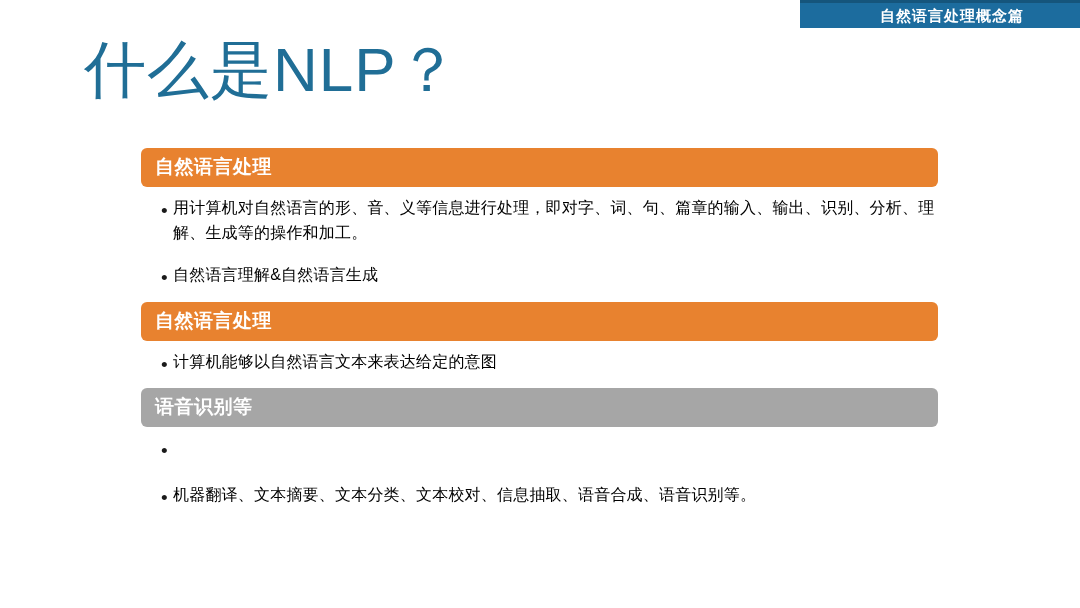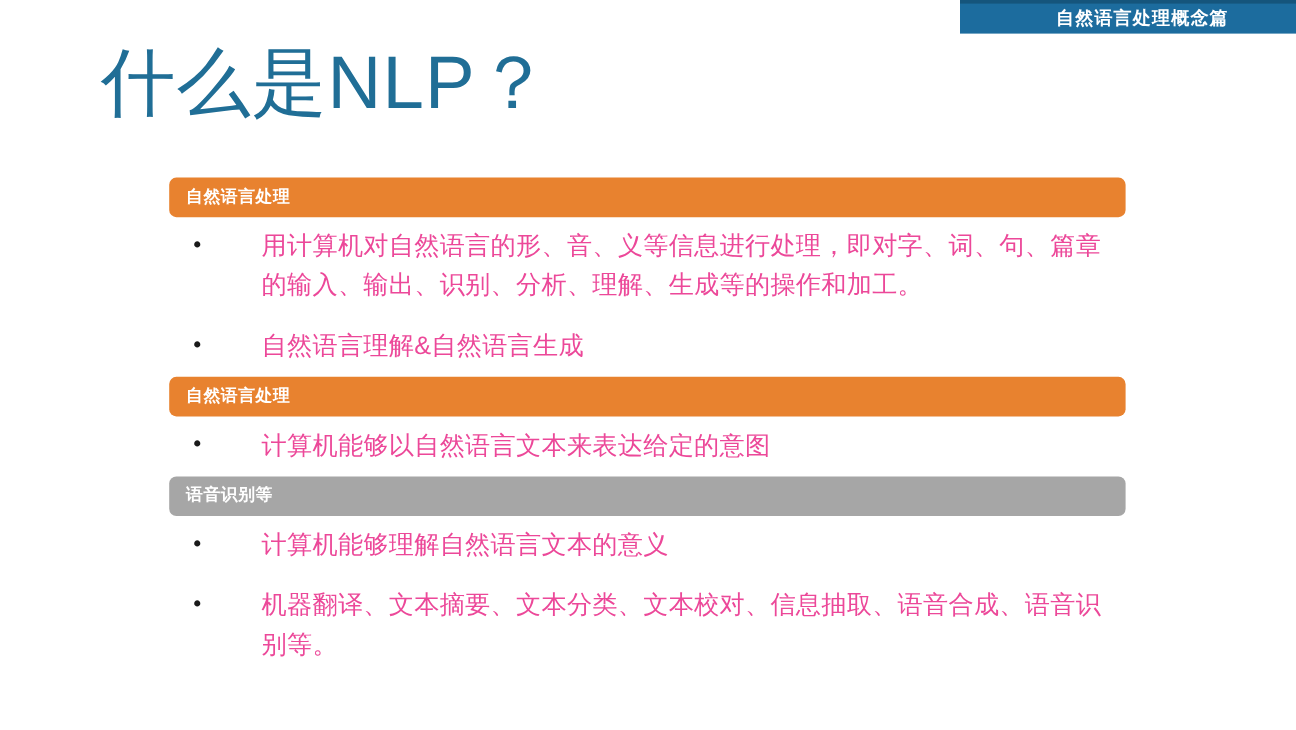--- a/index.html
+++ b/index.html
@@ -62,21 +62,21 @@
 
   .section {
     margin-bottom: 0;
   }
 
   .section-bar {
     border-radius: 6px;
     padding: 7px 14px 8px 14px;
     box-sizing: border-box;
     color: #ffffff;
-    font-size: 14px;
+    font-size: 19px;
     font-weight: bold;
     line-height: 1.25;
     letter-spacing: 0.5px;
   }
   .section-bar.orange { background: #e8822f; }
   .section-bar.gray   { background: #a6a6a6; }
 
   .bullet-block {
     display: flex;
     align-items: flex-start;
@@ -86,26 +86,25 @@
   .bullet-dot {
     flex: 0 0 auto;
     width: 10px;
     font-size: 19px;
     line-height: 1.55;
     color: #1a1a1a;
     text-align: left;
   }
   .bullet-text {
     flex: 1 1 auto;
-    font-size: 21px;
+    font-size: 16px;
     line-height: 1.55;
-    color: #ec4899;
+    color: #000000;
     letter-spacing: 0.2px;
     padding-left: 2px;
-    margin-left: 45px;
   }
 </style>
 </head>
 <body>
 
 <div id="corner-banner">
   <span class="banner-text">自然语言处理概念篇</span>
 </div>
 
 <div id="slide-title">什么是NLP？</div>
@@ -132,21 +131,20 @@
     <div class="bullet-block">
       <span class="bullet-dot">•</span>
       <span class="bullet-text">计算机能够以自然语言文本来表达给定的意图</span>
     </div>
   </div>
 
   <div class="section">
     <div class="section-bar gray">语音识别等</div>
     <div class="bullet-block">
       <span class="bullet-dot">•</span>
-      <span class="bullet-text">计算机能够理解自然语言文本的意义</span>
     </div>
   </div>
 
   <div class="section">
     <div class="bullet-block">
       <span class="bullet-dot">•</span>
       <span class="bullet-text">机器翻译、文本摘要、文本分类、文本校对、信息抽取、语音合成、语音识别等。</span>
     </div>
   </div>
 

